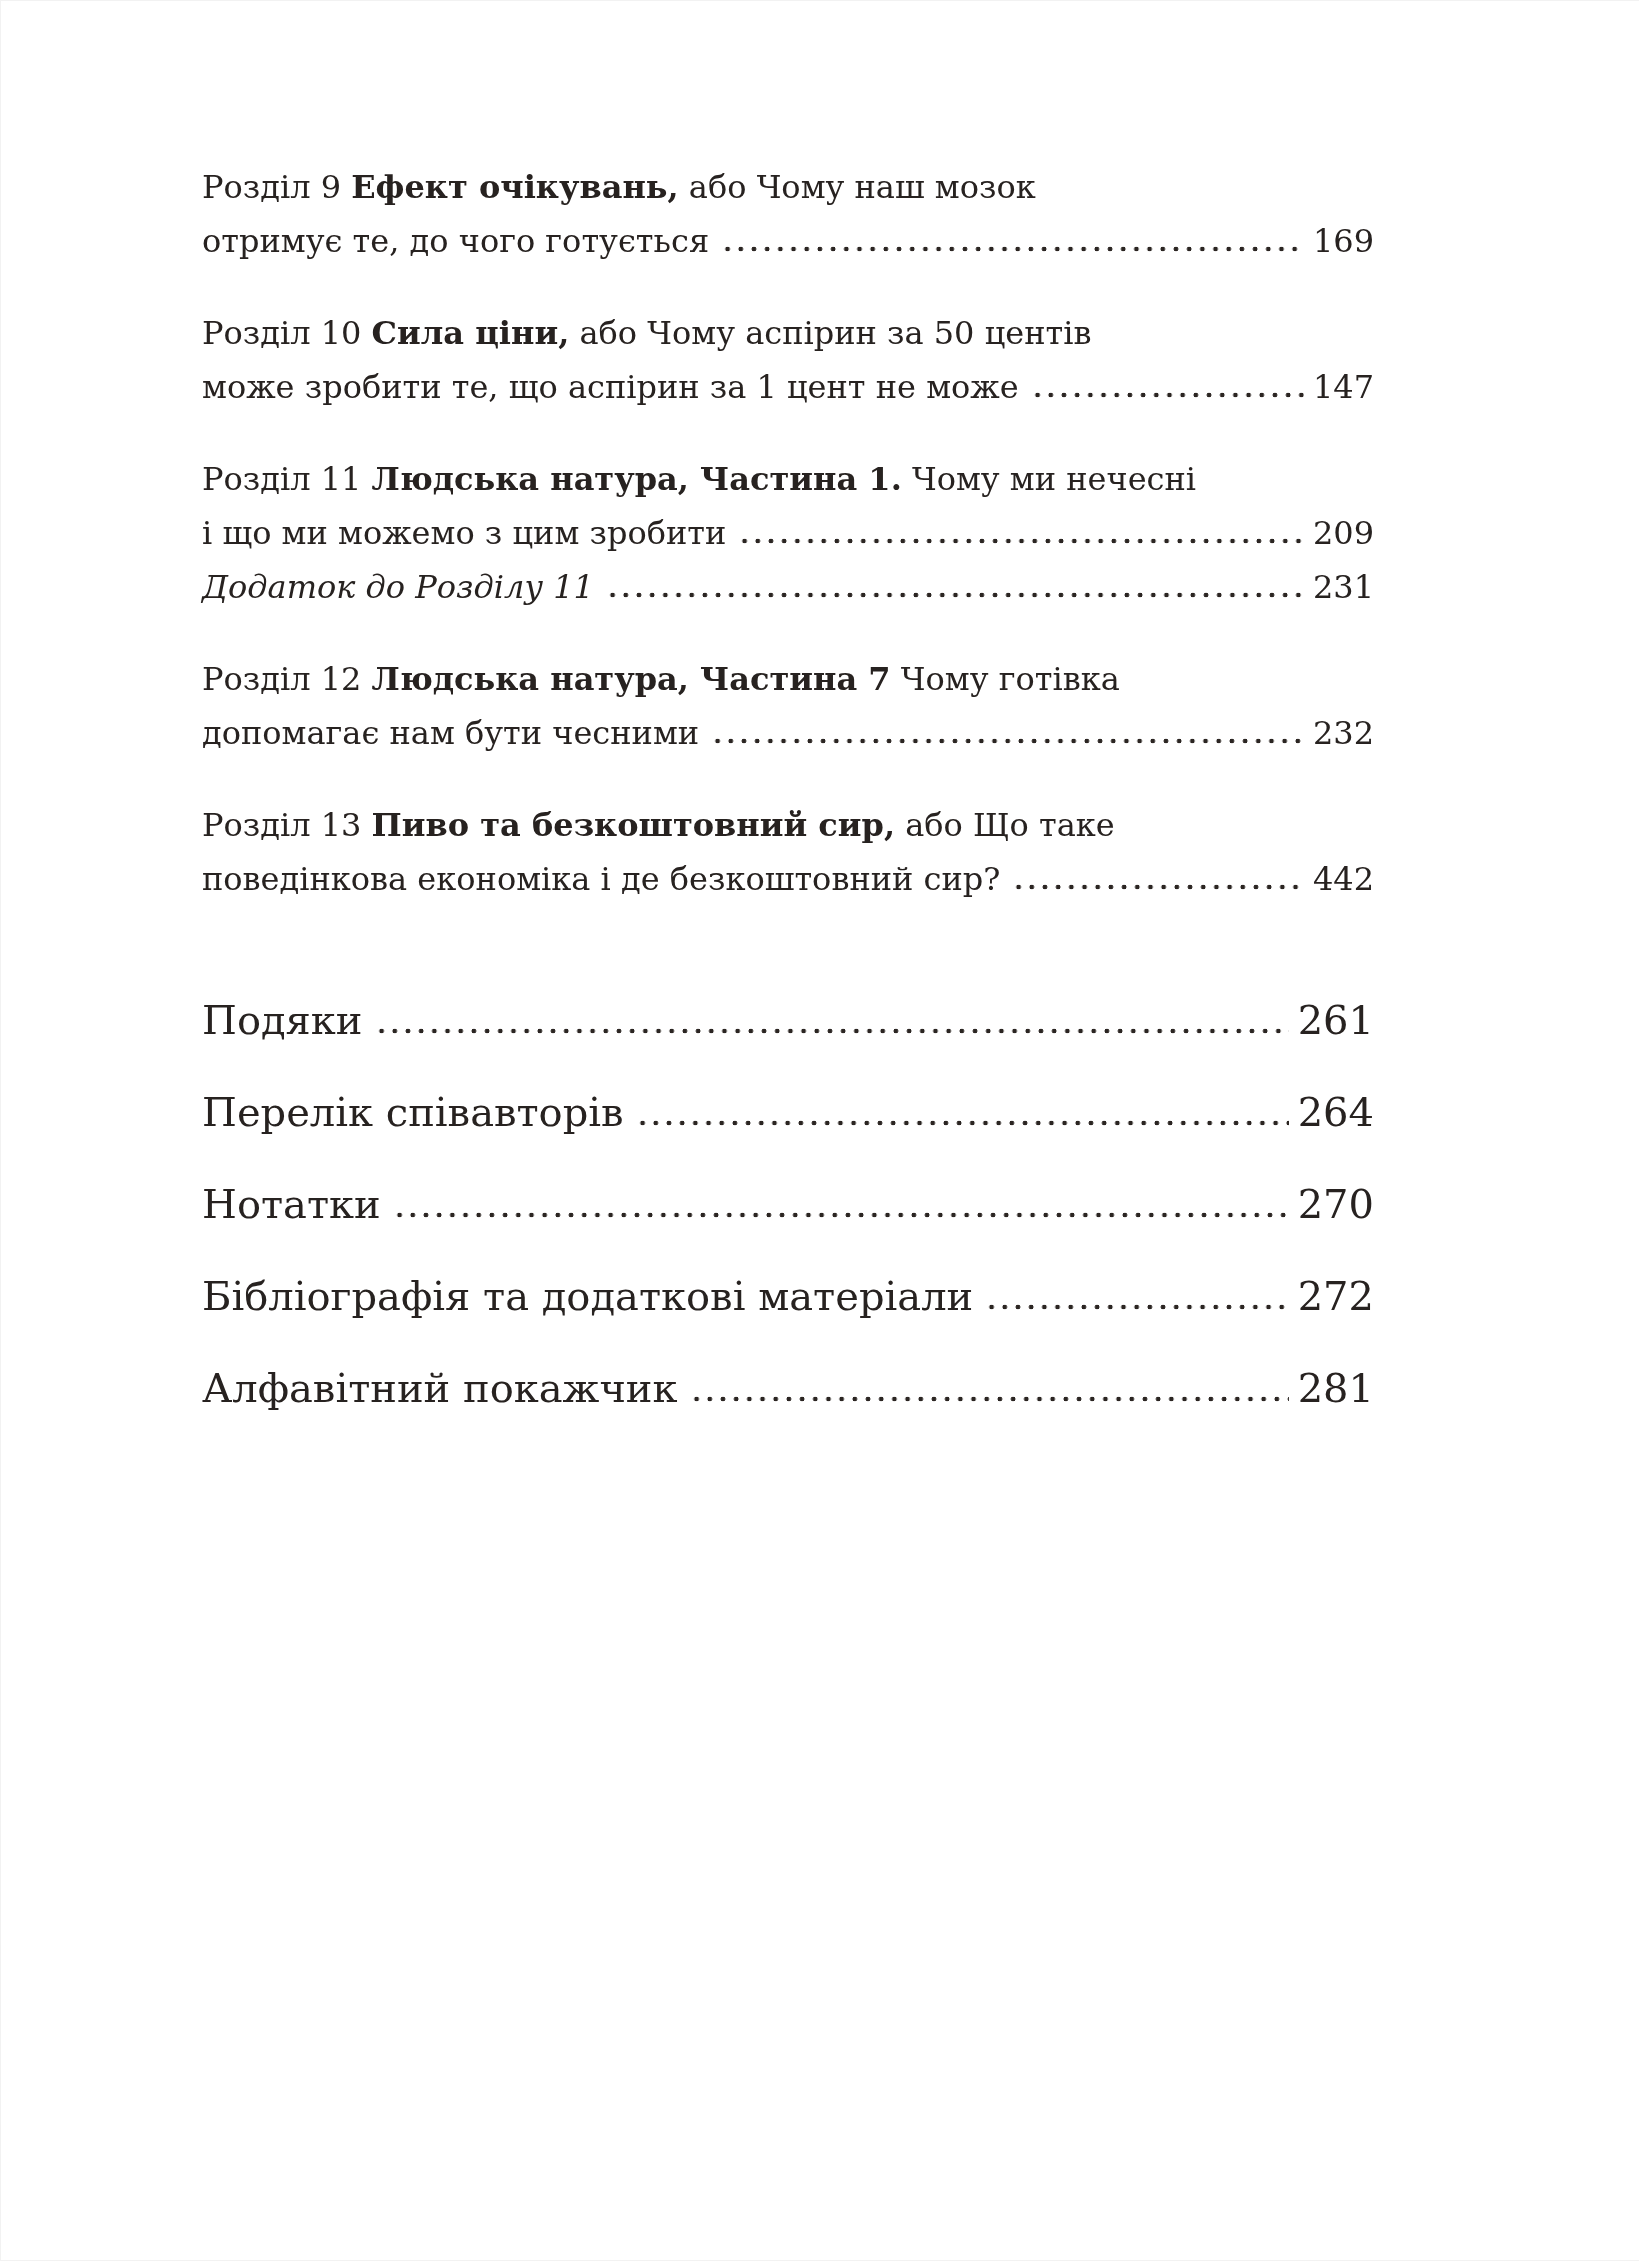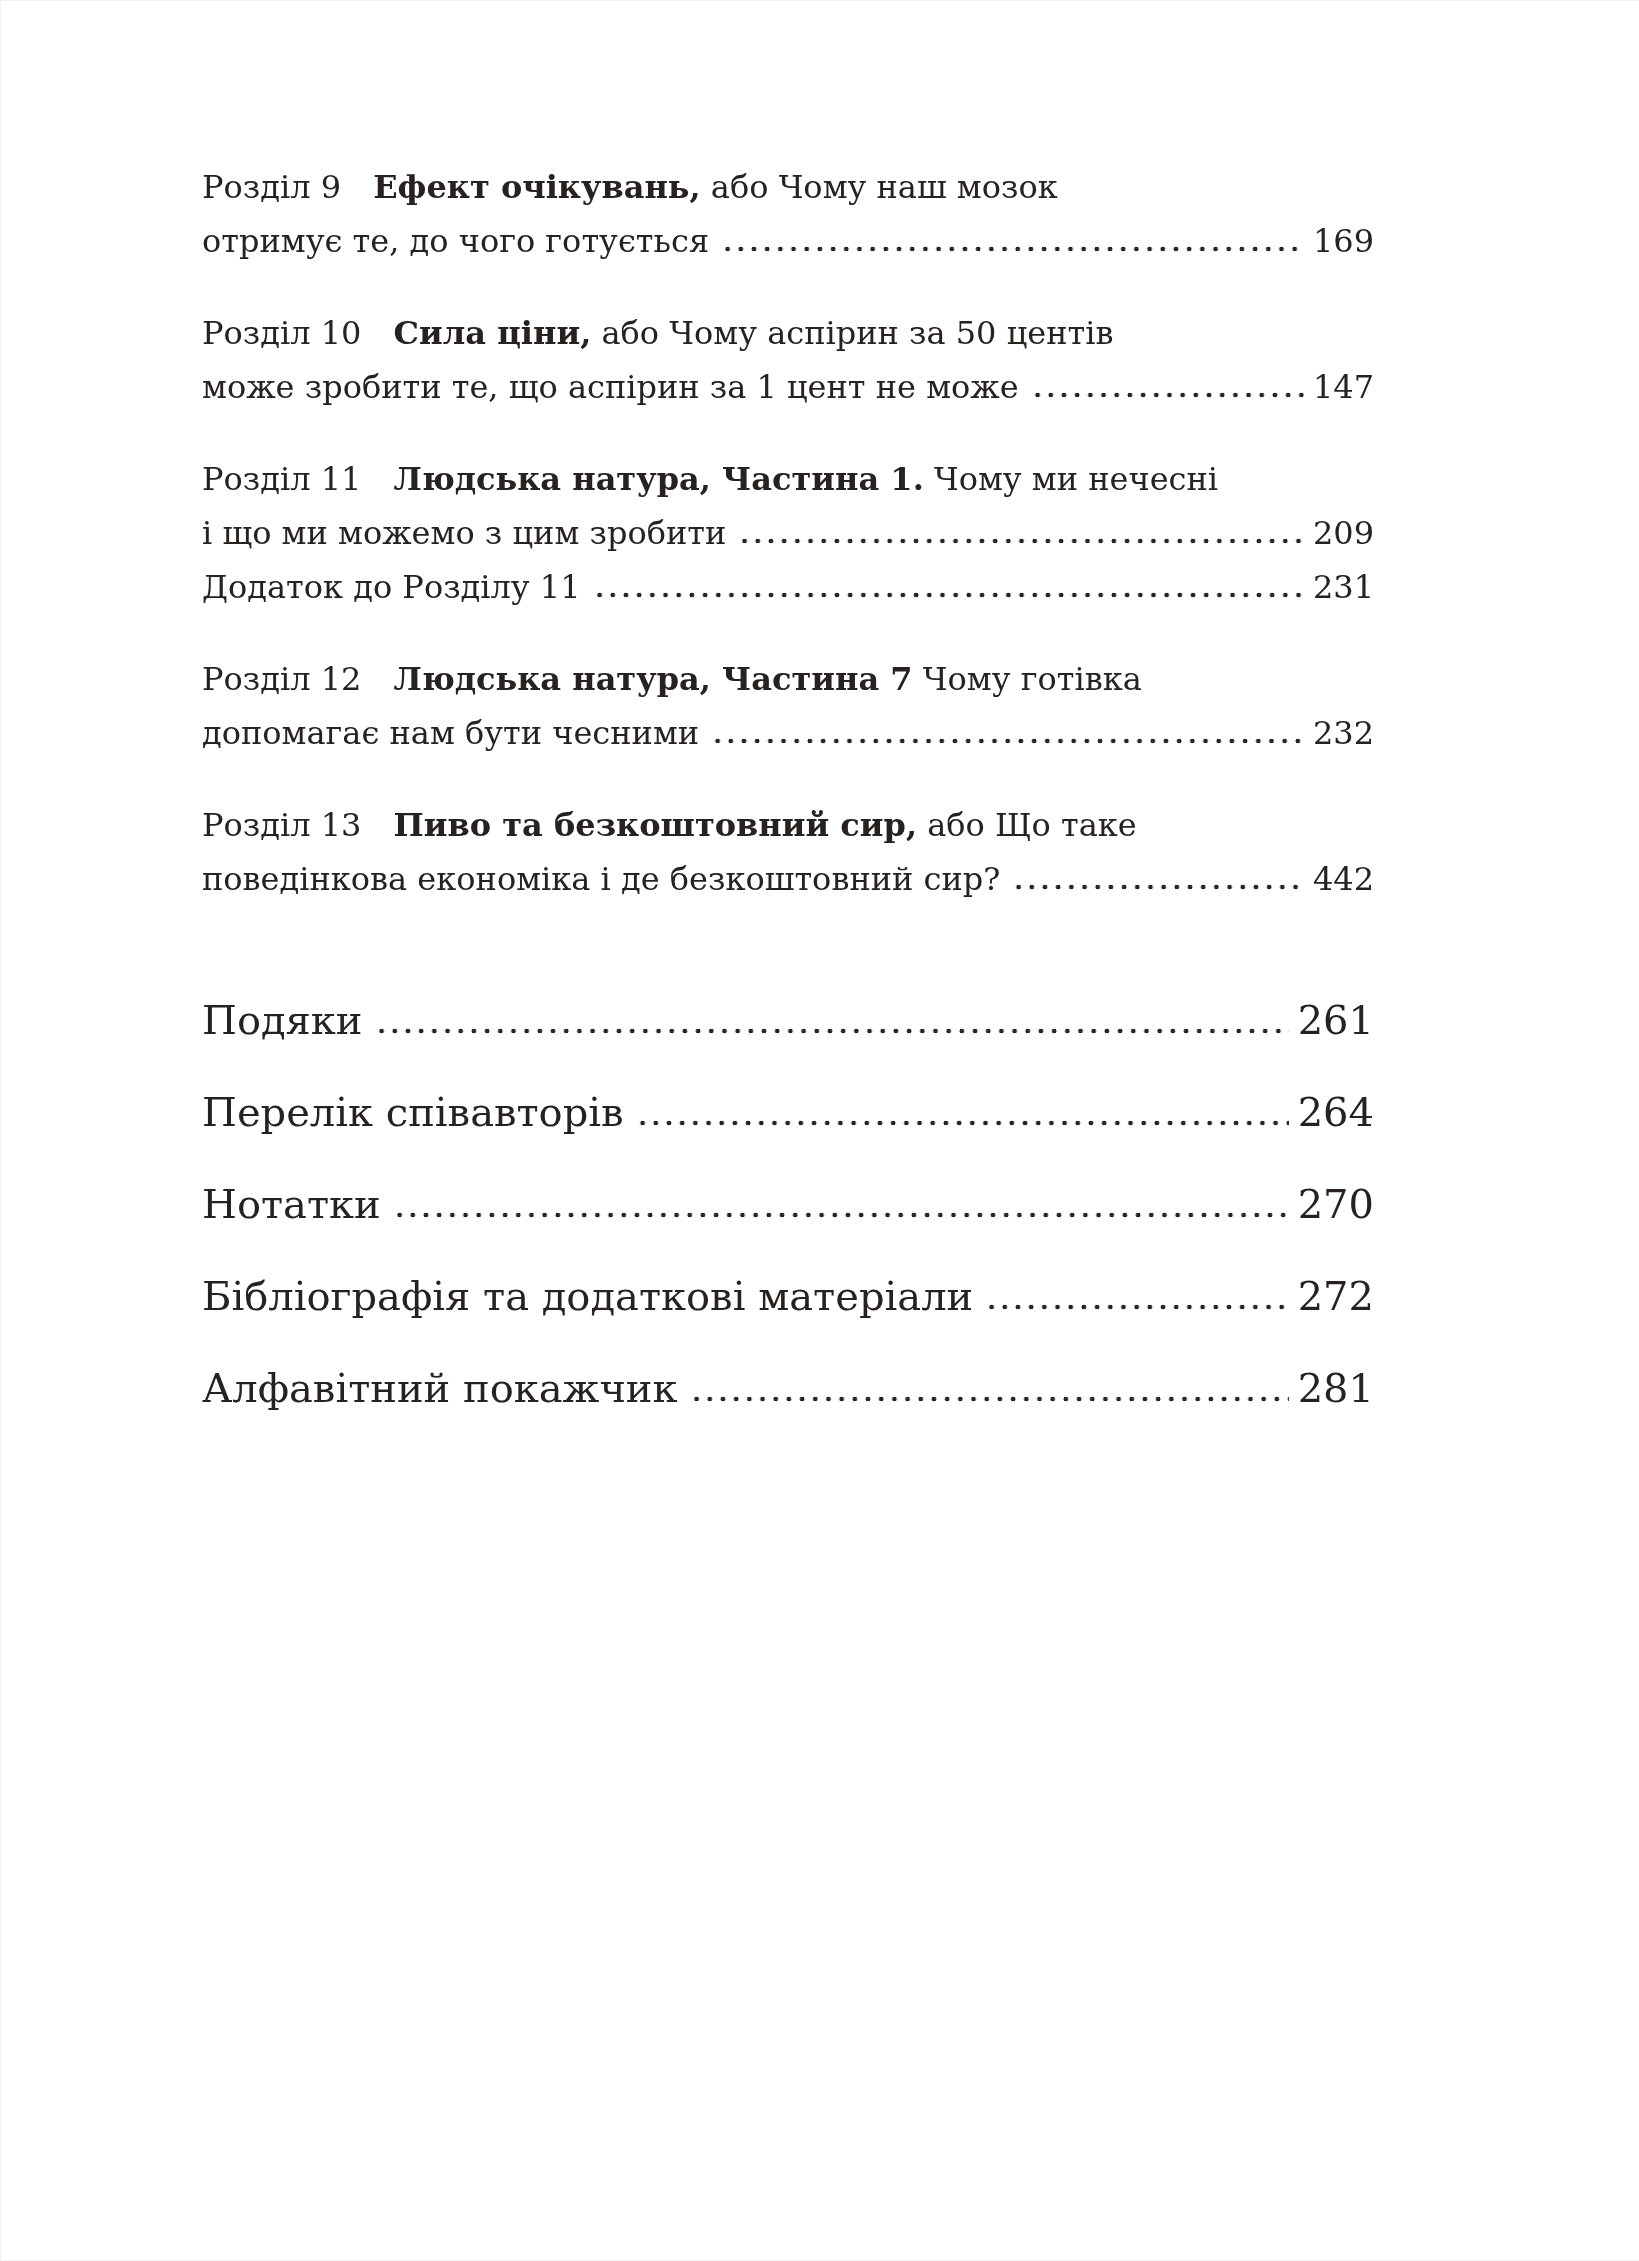--- a/index.html
+++ b/index.html
@@ -19,38 +19,38 @@
     border: 0.9px solid #f2f2f2;
     padding: 159px 265px 0 201px;
   }
   .toc-entry {
     font-size: 32px;
     line-height: 54px;
     margin-bottom: 38px;
   }
   .first-line { white-space: nowrap; }
   .chapter-label { }
-  .chapter-title { font-weight: bold; margin-left: 22px; }
+  .chapter-title { font-weight: bold; }
   .leader-line {
     display: flex;
     align-items: baseline;
     width: 100%;
   }
   .leader-text { white-space: nowrap; }
   .dots {
     flex: 1 1 auto;
     height: 6px;
     margin: 0 8.5px 0 12px;
     background-image: radial-gradient(circle at 50% 50%, #2b2522 2.1px, rgba(0,0,0,0) 2.6px);
     background-size: 13.2px 6px;
     background-repeat: repeat-x;
     background-position: left bottom;
   }
   .page-num { white-space: nowrap; }
-  .appendix-line .leader-text { }
+  .appendix-line .leader-text { font-style: italic; }
   .back-matter { margin-top: 87px; }
   .back-entry {
     font-size: 40px;
     line-height: 54px;
     margin-bottom: 38px;
     display: flex;
     align-items: baseline;
   }
 </style>
 </head>

